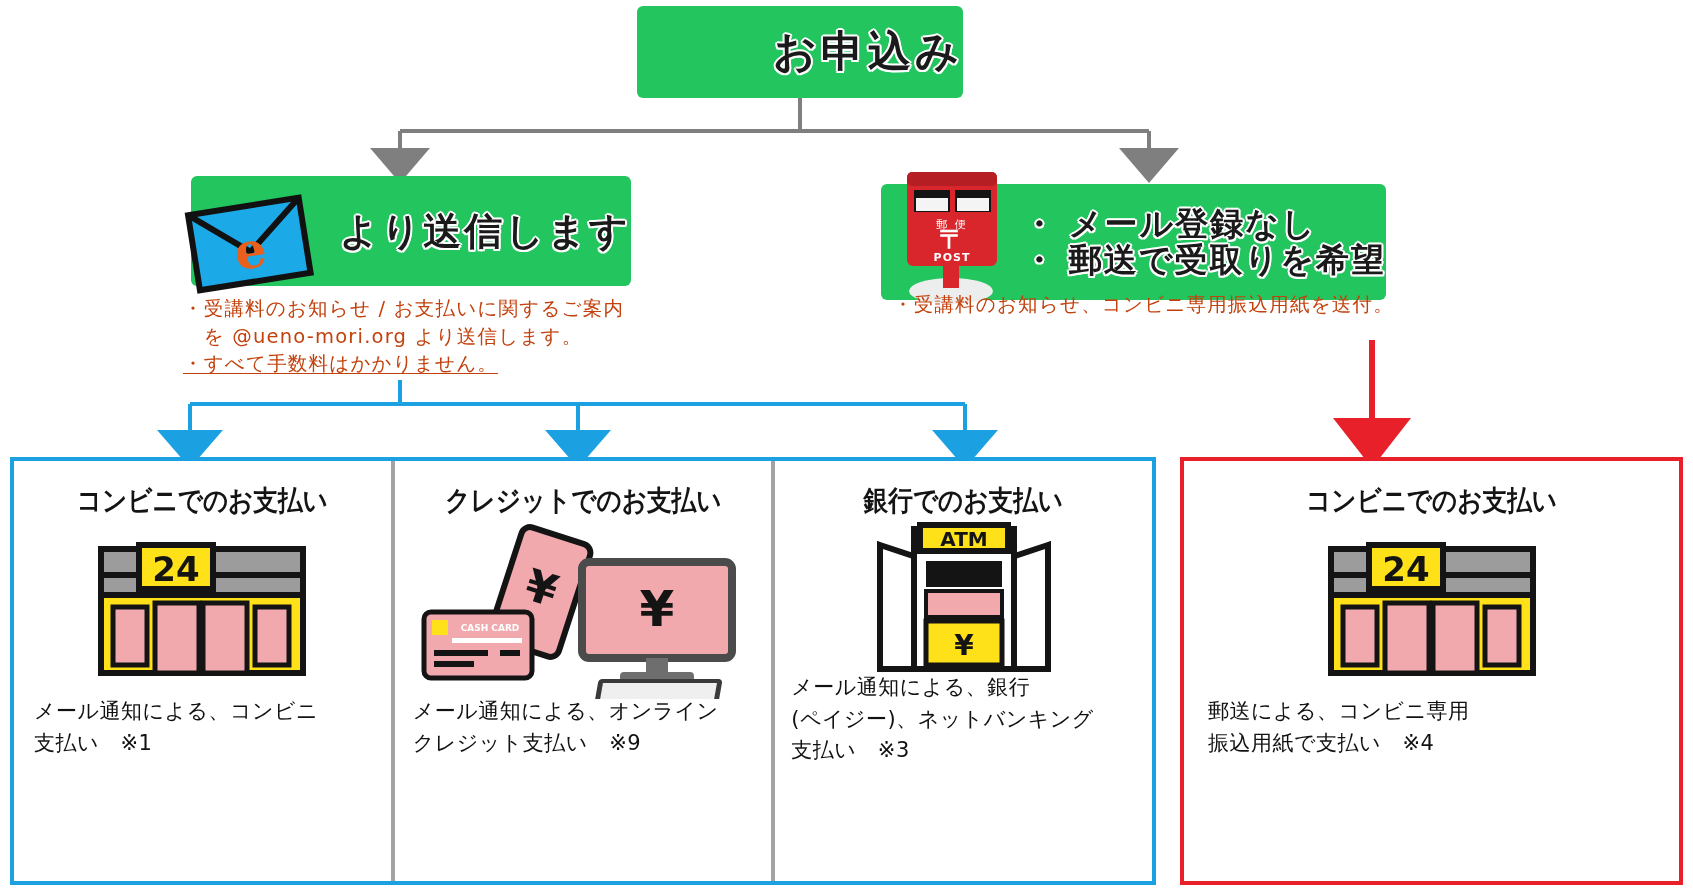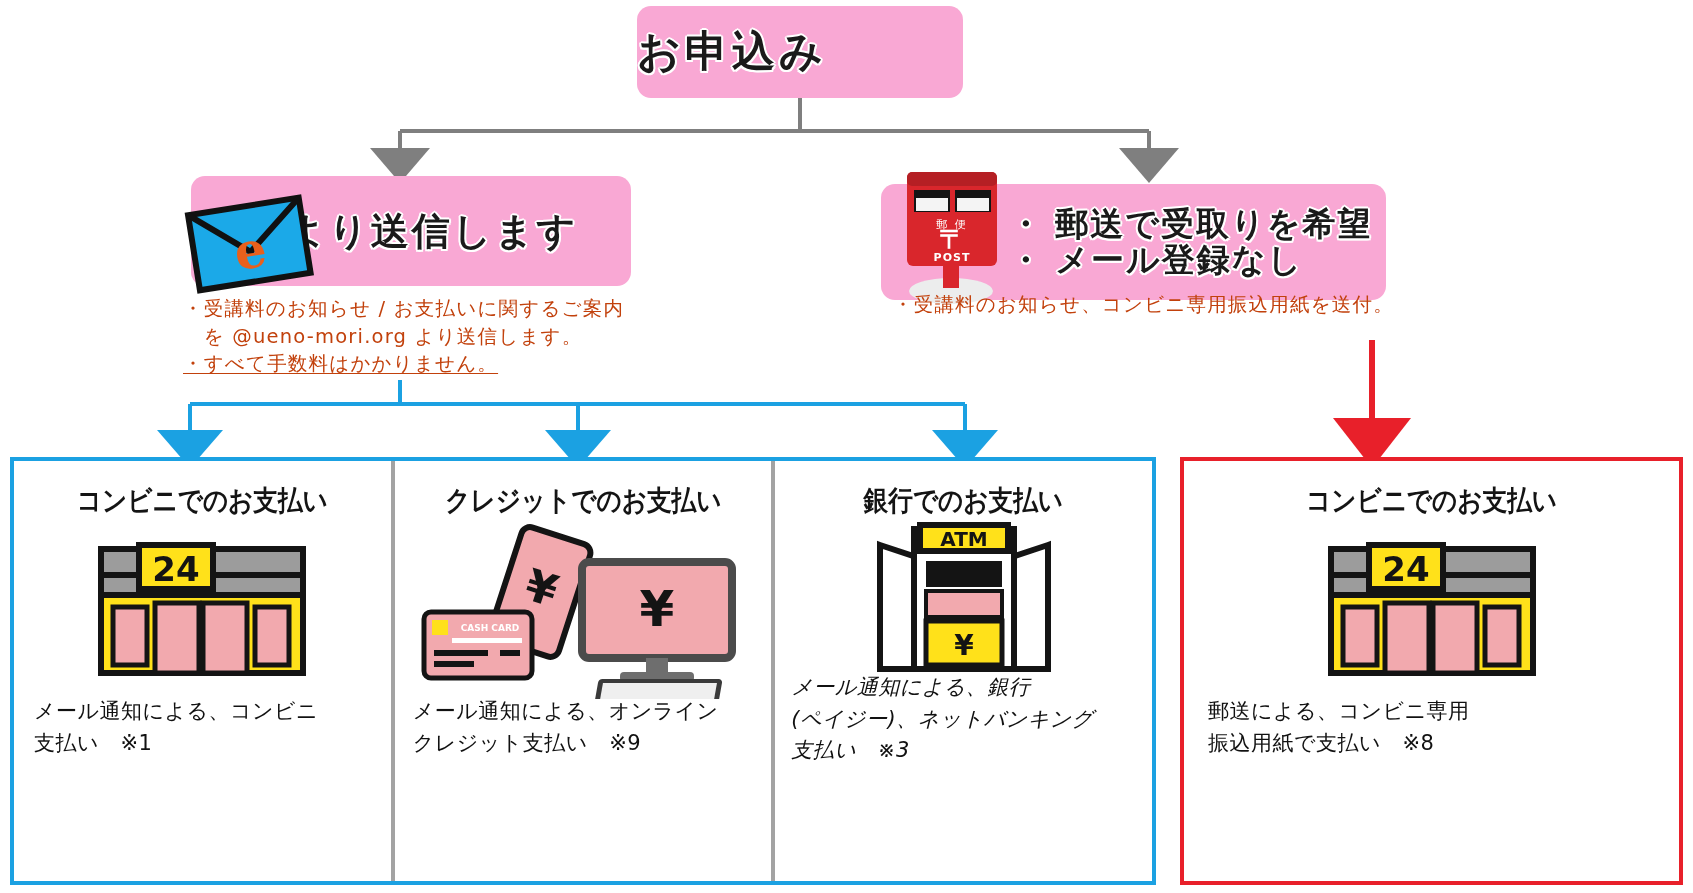--- a/index.html
+++ b/index.html
@@ -12,25 +12,25 @@
     position: relative;
     font-family: "Liberation Sans", "DejaVu Sans", sans-serif;
     overflow: hidden;
   }
   #stage { position: absolute; inset: 0; }
 
   .abs { position: absolute; }
 
   
   .pill {
-    background: #f9a8d4;
-    border-radius: 14px;
+    background: #22c55e;
+    border-radius: 6px;
     display: flex;
     align-items: center;
-    justify-content: flex-start;
+    justify-content: flex-end;
   }
   .pill-title {
     color: #1a1a1a;
     font-weight: 900;
     letter-spacing: 2px;
     -webkit-text-stroke: 1px #ffffff;
     paint-order: stroke fill;
     text-shadow:
        2px 0 0 #fff, -2px 0 0 #fff, 0 2px 0 #fff, 0 -2px 0 #fff,
        1.5px 1.5px 0 #fff, -1.5px 1.5px 0 #fff, 1.5px -1.5px 0 #fff, -1.5px -1.5px 0 #fff;
@@ -112,21 +112,21 @@
     letter-spacing: 0.5px;
     padding: 0 14px;
     white-space: pre-line;
   }
   #card-combini .card-desc { padding-left: 20px; }
   #card-credit .card-desc { padding-left: 18px; }
   #card-bank   .card-desc { padding-left: 16px; }
   #red-card    .card-desc { padding-left: 24px; }
 
   #card-bank .card-art { height: 150px; }
-  #card-bank .card-desc { margin-top: -4px; font-style: italic; }
+  #card-bank .card-desc { margin-top: -4px; }
 </style>
 </head>
 <body>
 
 <div id="stage">
 
   <svg id="lines" viewBox="0 0 1693 893">
 
     <path d="M800,98 L800,131" stroke="#7f7f7f" stroke-width="4" fill="none"></path>
 
@@ -177,22 +177,22 @@
       <rect x="14" y="12" width="90" height="14" rx="5" fill="#b51f24"></rect>
       <rect x="21" y="30" width="36" height="22" fill="#141414"></rect>
       <rect x="23" y="38" width="32" height="13" fill="#f4f4f4"></rect>
       <rect x="62" y="30" width="36" height="22" fill="#141414"></rect>
       <rect x="64" y="38" width="32" height="13" fill="#f4f4f4"></rect>
       <text x="59" y="68" text-anchor="middle" font-family="'DejaVu Sans',sans-serif" font-size="11" fill="#fff" letter-spacing="2">郵 便</text>
       <text x="59" y="88" text-anchor="middle" font-family="'DejaVu Sans',sans-serif" font-size="26" font-weight="bold" fill="#fff">〒</text>
       <text x="59" y="101" text-anchor="middle" font-family="'DejaVu Sans',sans-serif" font-size="11" font-weight="bold" fill="#fff" letter-spacing="1">POST</text>
     </svg>
     <div class="pill-lines">
+      <span class="pill-title">・ メール登録なし</span>
       <span class="pill-title">・ 郵送で受取りを希望</span>
-      <span class="pill-title">・ メール登録なし</span>
     </div>
   </div>
 
   <div class="note abs" id="left-note">
     <div>・受講料のお知らせ / お支払いに関するご案内</div>
     <div>　を @ueno-mori.org より送信します。</div>
     <div class="ul">・すべて手数料はかかりません。</div>
   </div>
 
   <div class="note abs" id="right-note">
@@ -286,16 +286,16 @@
         <rect x="52" y="14" width="74" height="44" fill="#ffe11a" stroke="#141414" stroke-width="6"></rect>
         <text x="89" y="50" text-anchor="middle" font-family="'DejaVu Sans',sans-serif" font-size="34" font-weight="bold" fill="#141414">24</text>
         <rect x="14" y="64" width="202" height="78" fill="#ffe11a" stroke="#141414" stroke-width="6"></rect>
         <rect x="26" y="76" width="34" height="58" fill="#f2a9ae" stroke="#141414" stroke-width="5"></rect>
         <rect x="68" y="72" width="44" height="70" fill="#f2a9ae" stroke="#141414" stroke-width="5"></rect>
         <rect x="116" y="72" width="44" height="70" fill="#f2a9ae" stroke="#141414" stroke-width="5"></rect>
         <rect x="168" y="76" width="34" height="58" fill="#f2a9ae" stroke="#141414" stroke-width="5"></rect>
       </svg>
     </div>
     <div class="card-desc">郵送による、コンビニ専用
-振込用紙で支払い　※8</div>
+振込用紙で支払い　※4</div>
   </div>
 
 </div>
 
 </body></html>

